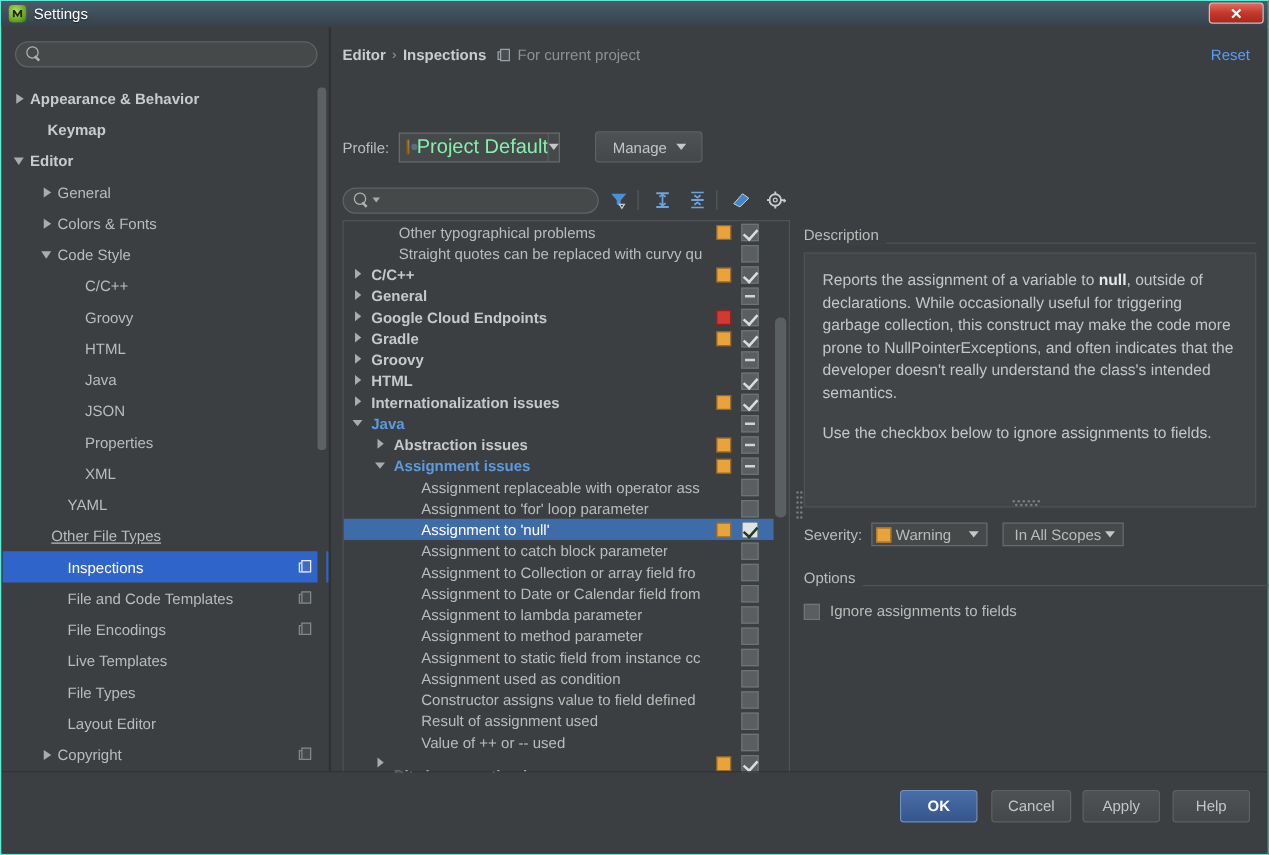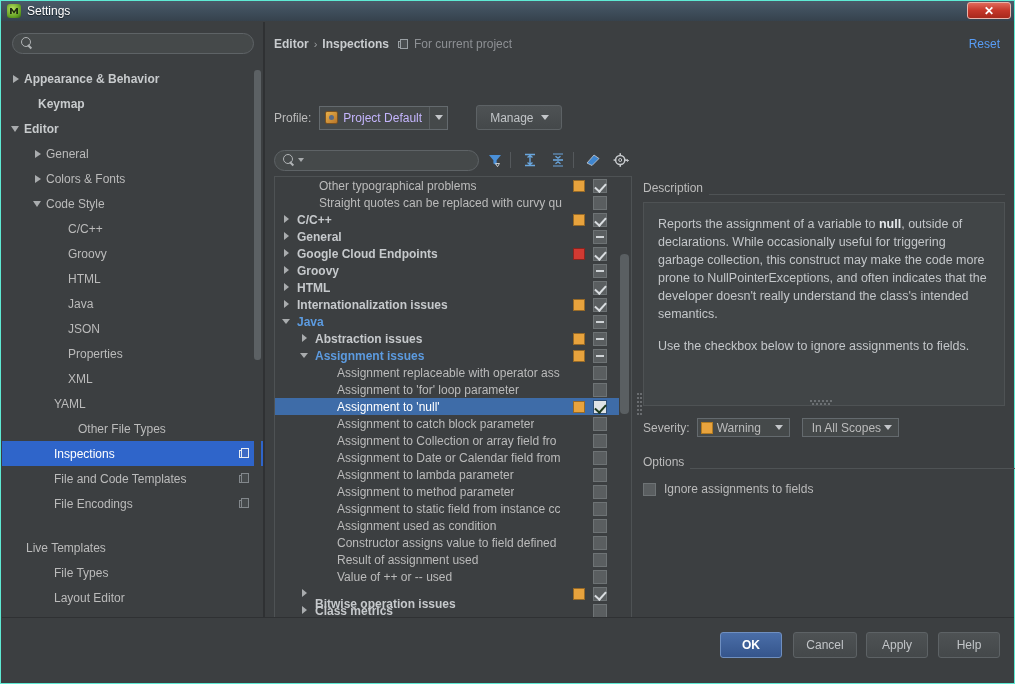--- a/index.html
+++ b/index.html
@@ -208,21 +208,21 @@
     width: 13px; height: 13px; margin-left: 5px;
     border-radius: 2px; position: relative;
     background: linear-gradient(135deg,#e8b04a 0%, #b8762a 100%);
     border: 1px solid #7b5220;
   }
   #profile-combo .pico::after {
     content: ""; position: absolute; left: 3px; top: 3px;
     width: 5px; height: 5px; border-radius: 50%; background: #5a6b86;
   }
   #profile-combo .ptext {
-    flex: 1; font-size: 12px; color: #c4b5fd; margin-left: 5px; white-space: nowrap;
+    flex: 1; font-size: 16px; color: #86efac; margin-left: 5px; white-space: nowrap;
   }
   #profile-combo .parrow {
     width: 18px; height: 22px; border-left: 1px solid #595e61;
     display: flex; align-items: center; justify-content: center;
   }
   .caret-down {
     width: 0; height: 0;
     border-left: 4px solid transparent;
     border-right: 4px solid transparent;
     border-top: 5px solid #c4c7ca;
@@ -529,21 +529,21 @@
         </div>
         <div class="nav-item" style="padding-left: 66px;">
           <span class="nav-label">Properties</span>
         </div>
         <div class="nav-item" style="padding-left: 66px;">
           <span class="nav-label">XML</span>
         </div>
         <div class="nav-item" style="padding-left: 52px;">
           <span class="nav-label">YAML</span>
         </div>
-        <div class="nav-item" style="padding-left: 76px;">
+        <div class="nav-item" style="padding-left: 39px; text-decoration: underline;">
           <span class="nav-label">Other File Types</span>
         </div>
         <div class="nav-item selected" style="padding-left: 52px;">
           <span class="nav-label">Inspections</span>
           <span class="nav-badge">
             <span class="sheet2"></span>
             <span class="sheet"></span>
           </span>
         </div>
         <div class="nav-item" style="padding-left: 52px;">
@@ -553,21 +553,21 @@
             <span class="sheet"></span>
           </span>
         </div>
         <div class="nav-item" style="padding-left: 52px;">
           <span class="nav-label">File Encodings</span>
           <span class="nav-badge">
             <span class="sheet2"></span>
             <span class="sheet"></span>
           </span>
         </div>
-        <div class="nav-item" style="padding-left: 24px; margin-top: 19px;">
+        <div class="nav-item" style="padding-left: 52px;">
           <span class="nav-label">Live Templates</span>
         </div>
         <div class="nav-item" style="padding-left: 52px;">
           <span class="nav-label">File Types</span>
         </div>
         <div class="nav-item" style="padding-left: 52px;">
           <span class="nav-label">Layout Editor</span>
         </div>
         <div class="nav-item" style="padding-left: 30px;">
           <span class="nav-arrow collapsed"></span>
@@ -682,20 +682,26 @@
           </div>
           <div class="trow grp">
             <span class="tarrow collapsed" style="left: 6px;"></span>
             <span class="tlabel" style="margin-left: 22px;">General</span>
             <span class="cbx dash"></span>
           </div>
           <div class="trow grp">
             <span class="tarrow collapsed" style="left: 6px;"></span>
             <span class="tlabel" style="margin-left: 22px;">Google Cloud Endpoints</span>
             <span class="sev" style="background: rgb(209, 58, 50);"></span>
+            <span class="cbx checked"></span>
+          </div>
+          <div class="trow grp">
+            <span class="tarrow collapsed" style="left: 6px;"></span>
+            <span class="tlabel" style="margin-left: 22px;">Gradle</span>
+            <span class="sev" style="background: rgb(232, 163, 61);"></span>
             <span class="cbx checked"></span>
           </div>
           <div class="trow grp">
             <span class="tarrow collapsed" style="left: 6px;"></span>
             <span class="tlabel" style="margin-left: 22px;">Groovy</span>
             <span class="cbx dash"></span>
           </div>
           <div class="trow grp">
             <span class="tarrow collapsed" style="left: 6px;"></span>
             <span class="tlabel" style="margin-left: 22px;">HTML</span>

